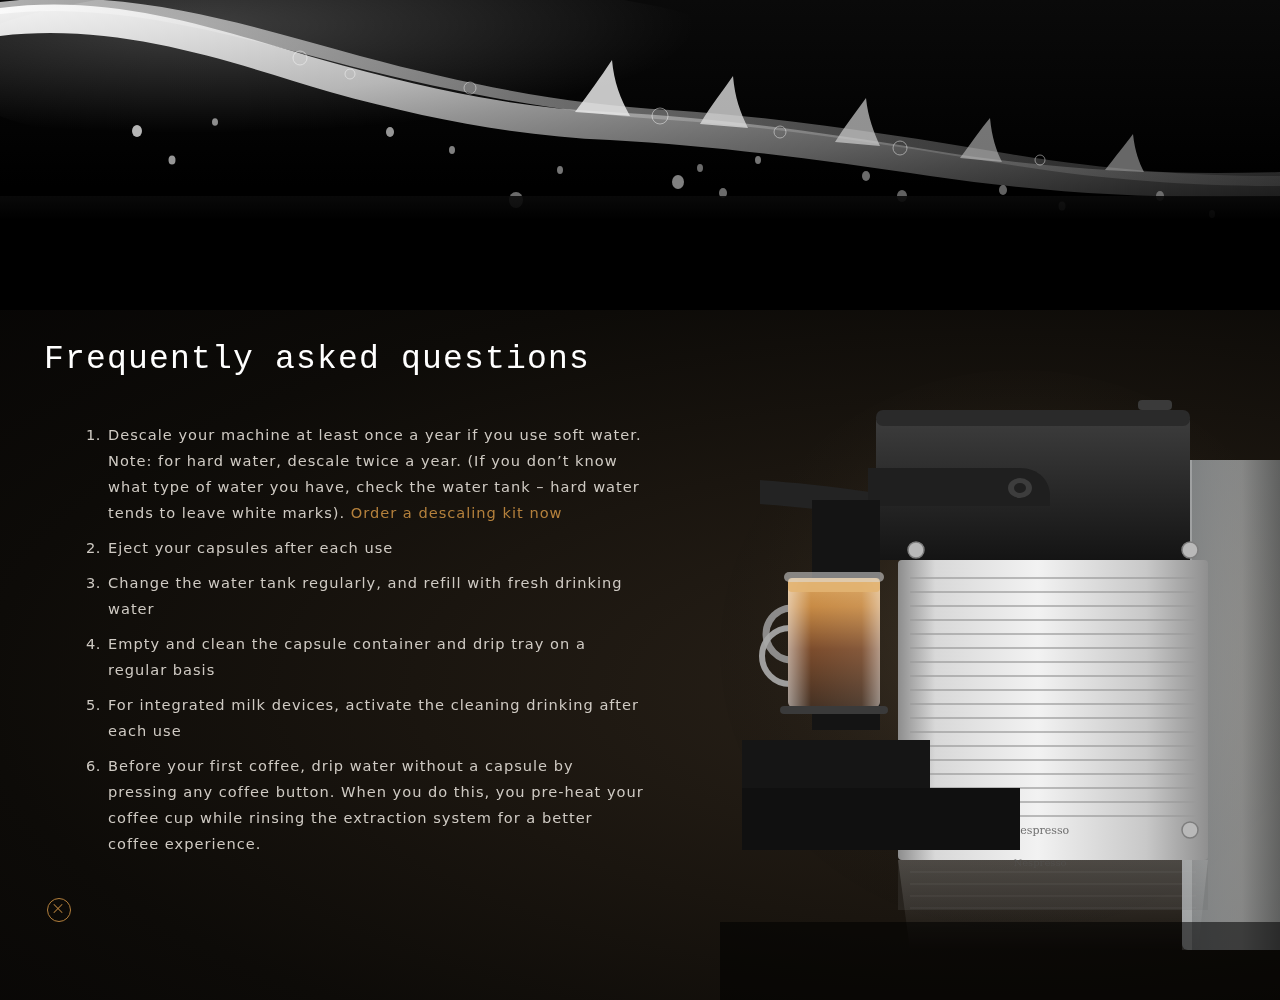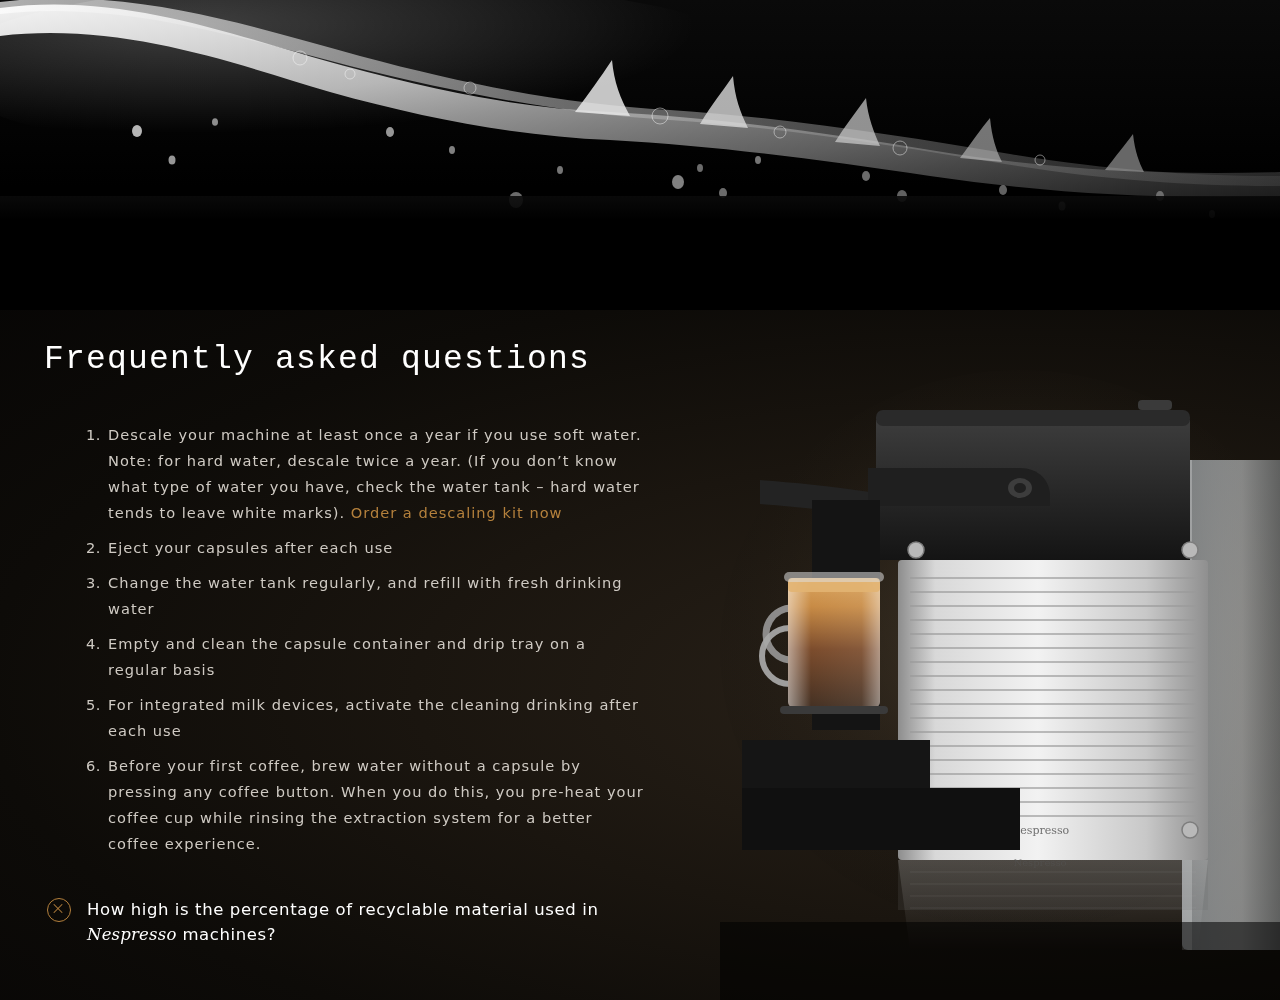--- a/index.html
+++ b/index.html
@@ -376,29 +376,26 @@
           <li>
             <span>Change the water tank regularly, and refill with fresh drinking water</span>
           </li>
           <li>
             <span>Empty and clean the capsule container and drip tray on a regular basis</span>
           </li>
           <li>
             <span>For integrated milk devices, activate the cleaning drinking after each use</span>
           </li>
           <li>
-            <span>Before your first coffee, brew water without a capsule by pressing any coffee button. When you do this, you pre-heat your coffee cup while rinsing the extraction system for a better coffee experience.</span>
+            <span>Before your first coffee, drip water without a capsule by pressing any coffee button. When you do this, you pre-heat your coffee cup while rinsing the extraction system for a better coffee experience.</span>
           </li>
         </ol>
       </div>
 
       <div class="q-block-2">
         <div class="q-row">
           <span class="q-icon"></span>
-          <span class="q-text">
-            <span>How high is the percentage of recyclable material used in </span><span class="brand">Nespresso</span><span> machines?</span>
-          </span>
         </div>
       </div>
     </div>
 
   </div>
 </div>
 
 </body></html>

